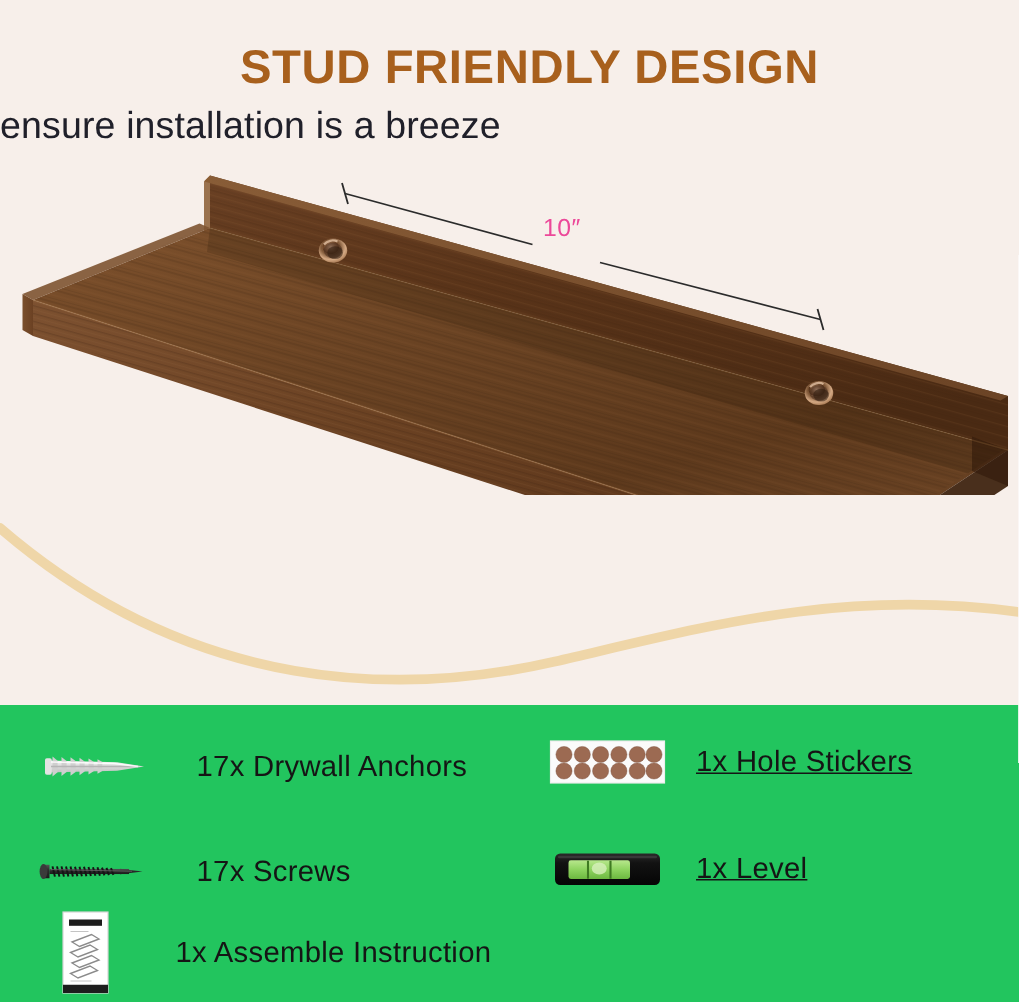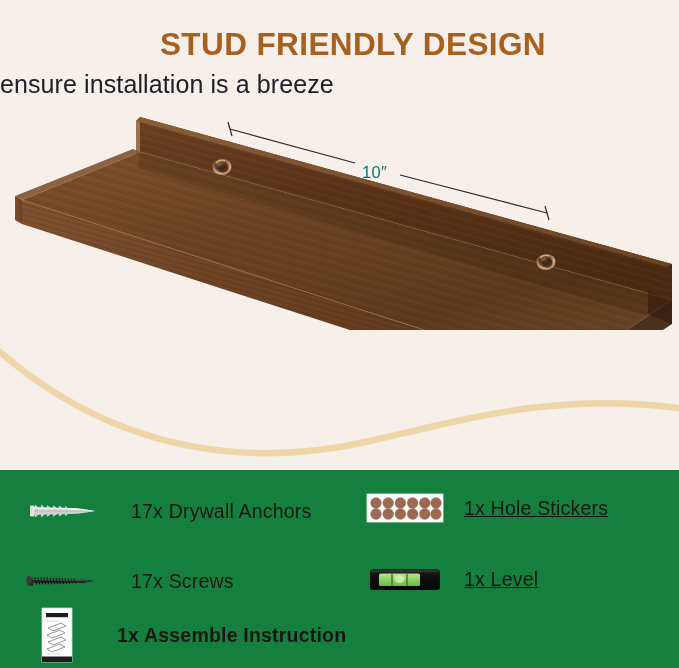--- a/index.html
+++ b/index.html
@@ -63,32 +63,31 @@
     color: #20202a;
     white-space: nowrap;
   }
 
   
   #dim-label {
     position: absolute;
     left: 362px;
     top: 143px;
     font-size: 16.5px;
-    color: #0f766e;
+    color: #ec4899;
     letter-spacing: 0.3px;
-    margin-top: 20px;
   }
 
   
   #parts {
     position: absolute;
     left: 0; top: 470px;
     width: 679px;
     height: 198px;
-    background: #15803d;
+    background: #22c55e;
   }
   .part-row {
     position: absolute;
     display: flex;
     align-items: center;
   }
   .part-icon {
     position: relative;
     flex: none;
     display: flex;
@@ -98,21 +97,21 @@
   .part-label {
     font-size: 19.5px;
     color: #151515;
     letter-spacing: 0.2px;
     white-space: nowrap;
   }
 
   
   #row-anchors   { left: 22px;  top: 18px;  width: 320px; height: 46px; }
   #row-screws    { left: 22px;  top: 88px;  width: 320px; height: 46px; text-align: center; }
-  #row-instr     { left: 35px;  top: 135px; width: 360px; height: 60px; font-weight: bold; }
+  #row-instr     { left: 35px;  top: 135px; width: 360px; height: 60px; }
   #row-stickers  { left: 366px; top: 15px;  width: 300px; height: 46px; }
   #row-level     { left: 366px; top: 86px;  width: 300px; height: 46px; }
 
   #row-anchors .part-label,
   #row-screws .part-label  { margin-left: 25px; }
   #row-instr .part-label   { margin-left: 38px; }
   #row-stickers .part-label,
   #row-level .part-label   { margin-left: 20px; text-decoration: underline; }
 
   

